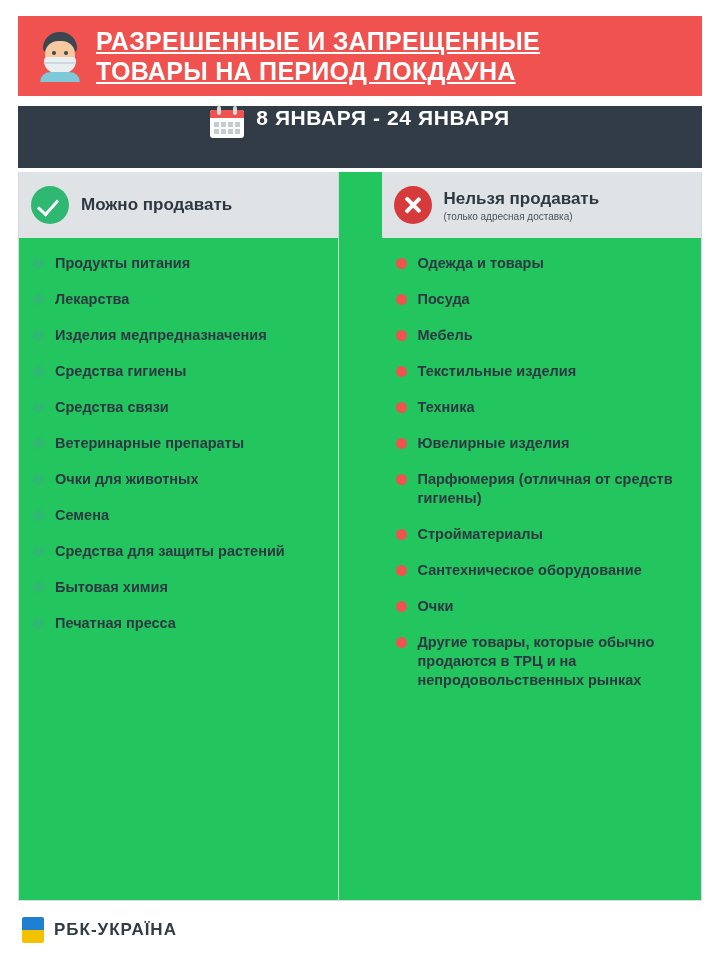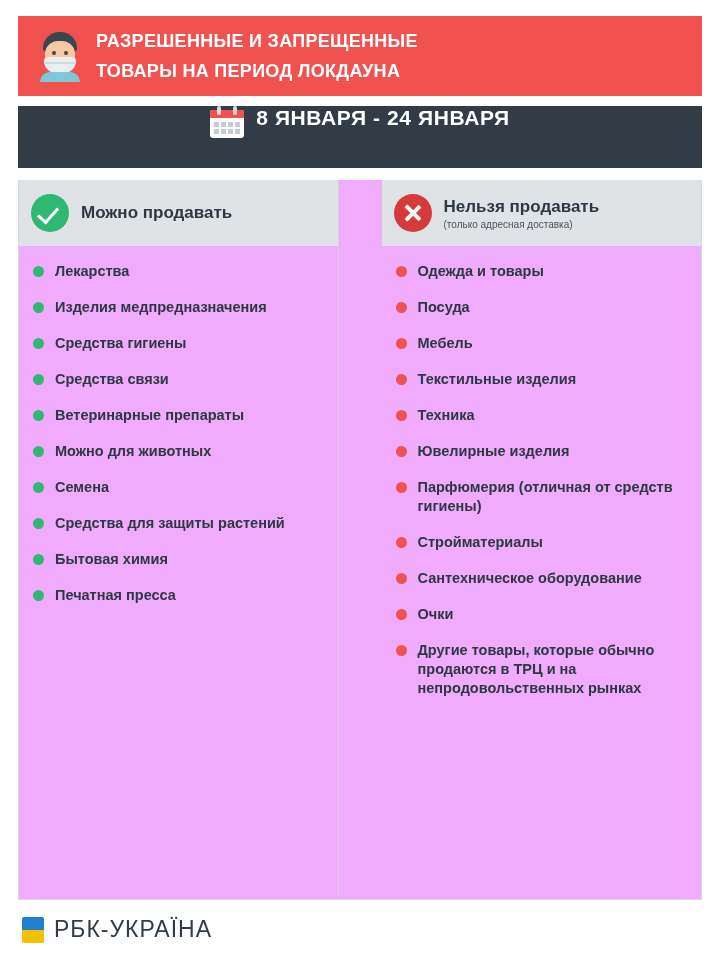--- a/index.html
+++ b/index.html
@@ -35,24 +35,25 @@
   }
   .header-icon {
     width: 56px;
     height: 56px;
     flex: 0 0 56px;
     position: relative;
     margin-right: 8px;
   }
   .header-title {
     color: #ffffff;
-    font-size: 18px;
+    font-size: 25px;
     line-height: 30px;
     font-weight: bold;
     letter-spacing: 0.3px;
+    text-decoration: underline;
   }
   .header-title .line {
     display: block;
   }
 
   
   .face {
     position: absolute;
     left: 8px;
     top: 4px;
@@ -159,24 +160,24 @@
   .date-text {
     color: #ffffff;
     font-size: 21px;
     font-weight: bold;
     letter-spacing: 0.6px;
   }
 
   
   .columns {
     display: flex;
-    background: #f0abfc;
+    background: #22c55e;
     border: 1px solid #d5dade;
     border-top: none;
-    margin-top: 12px;
+    margin-top: 4px;
     flex: 1 1 auto;
     gap: 43px;
   }
   .col {
     width: 50%;
     box-sizing: border-box;
     display: flex;
     flex-direction: column;
   }
   .col.left {
@@ -277,22 +278,22 @@
     margin-right: 10px;
     display: flex;
     flex-direction: column;
     border-radius: 2px;
     overflow: hidden;
     flex: 0 0 22px;
   }
   .logo-mark .b { height: 50%; background: #1f7fd0; }
   .logo-mark .y { height: 50%; background: #f2c200; }
   .logo-text {
-    font-size: 23px;
-    font-weight: normal;
+    font-size: 17px;
+    font-weight: bold;
     letter-spacing: 1px;
     color: #323c46;
   }
 </style>
 </head>
 <body>
 
 <div class="poster">
 
   <div class="header">
@@ -339,41 +340,45 @@
         <div class="badge ok">
           <span class="check"></span>
         </div>
         <div class="col-head-text">
           <span class="col-title">Можно продавать</span>
         </div>
       </div>
       <ul class="list">
         <li>
             <span class="dot green"></span>
+            <span>Продукты питания</span>
+          </li>
+        <li>
+            <span class="dot green"></span>
             <span>Лекарства</span>
           </li>
         <li>
             <span class="dot green"></span>
             <span>Изделия медпредназначения</span>
           </li>
         <li>
             <span class="dot green"></span>
             <span>Средства гигиены</span>
           </li>
         <li>
             <span class="dot green"></span>
             <span>Средства связи</span>
           </li>
         <li>
             <span class="dot green"></span>
             <span>Ветеринарные препараты</span>
           </li>
         <li>
             <span class="dot green"></span>
-            <span>Можно для животных</span>
+            <span>Очки для животных</span>
           </li>
         <li>
             <span class="dot green"></span>
             <span>Семена</span>
           </li>
         <li>
             <span class="dot green"></span>
             <span>Средства для защиты растений</span>
           </li>
         <li>

